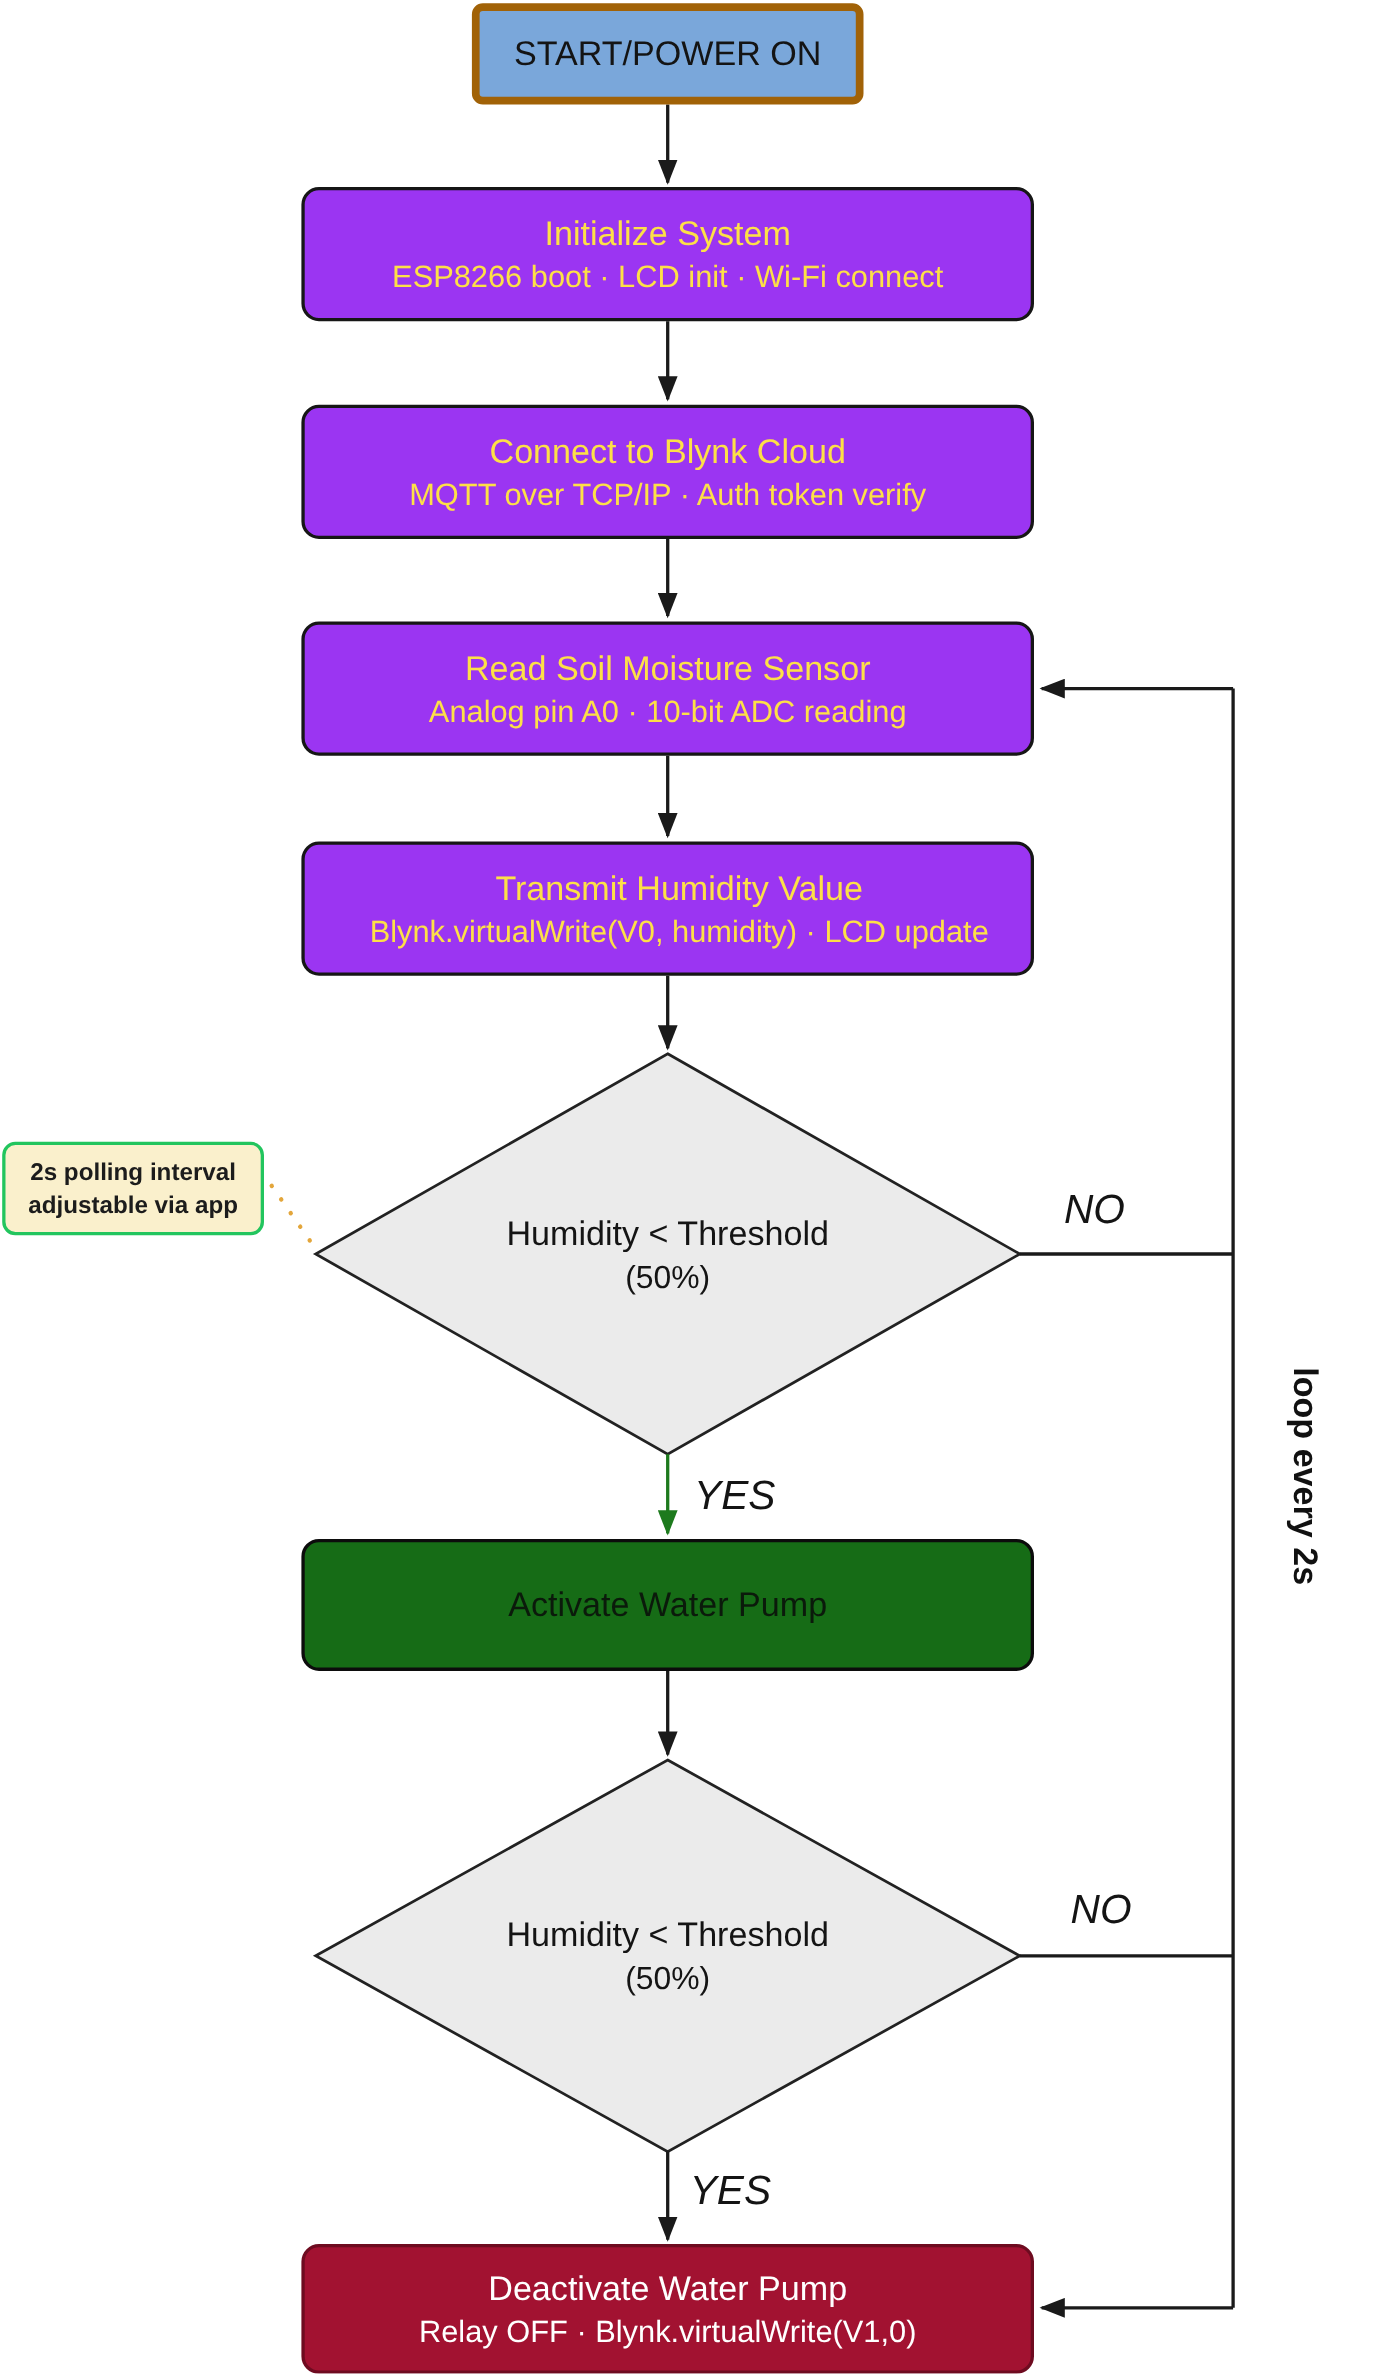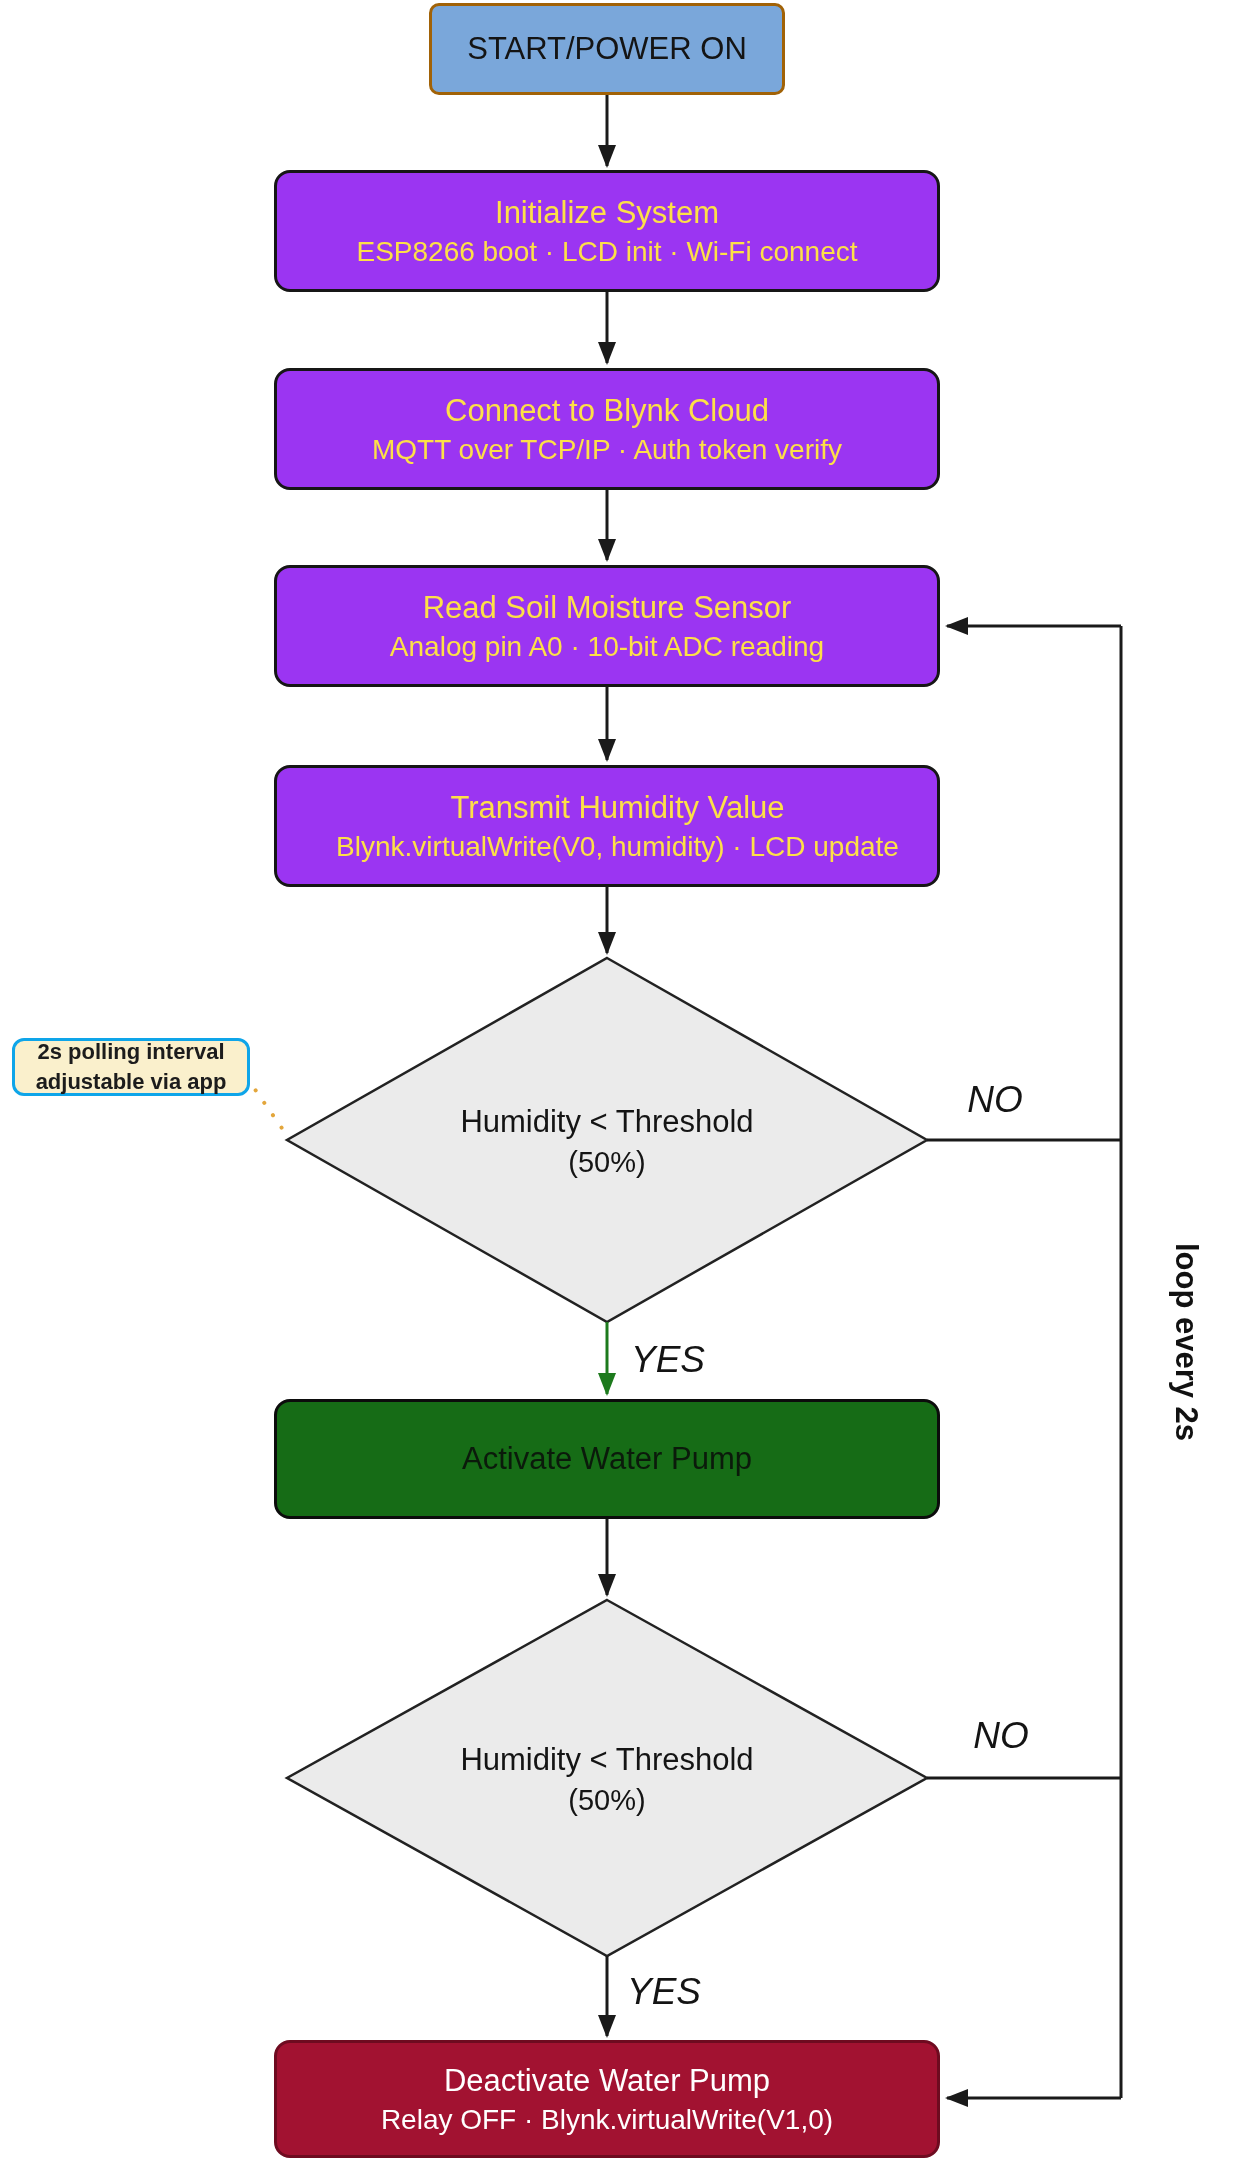--- a/index.html
+++ b/index.html
@@ -23,21 +23,21 @@
     flex-direction: column;
     justify-content: center;
     align-items: center;
     text-align: center;
   }
   .node .title   { font-size: 31px; line-height: 1.32; white-space: nowrap; }
   .node .sub     { font-size: 28px; line-height: 1.28; white-space: nowrap; }
   .start-node {
     left: 429px; top: 3px; width: 356px; height: 92px;
     background: #7aa7da;
-    border: 3px solid #a16207;
+    border: 7px solid #a16207;
     border-radius: 10px;
     font-size: 31px;
     color: #141414;
   }
   .process {
     left: 274px; width: 666px; height: 122px;
     background: #9b35f2;
     border: 3px solid #161616;
     border-radius: 16px;
     color: #fde047;
@@ -69,24 +69,24 @@
     text-align: center;
     color: #141414;
   }
   .diamond-label .d-line1 { font-size: 31px; line-height: 1.35; white-space: nowrap; }
   .diamond-label .d-line2 { font-size: 29px; line-height: 1.35; white-space: nowrap; }
   .d1-label { left: 607px; top: 1141px; }
   .d2-label { left: 607px; top: 1779px; }
 
   .note-node {
     position: absolute;
-    left: 12px; top: 1038px; width: 238px; height: 58px;
+    left: 2px; top: 1038px; width: 238px; height: 85px;
     box-sizing: border-box;
     background: #faf0cc;
-    border: 3px solid #0ea5e9;
+    border: 3px solid #22c55e;
     border-radius: 12px;
     display: flex; flex-direction: column; justify-content: center; align-items: center;
     text-align: center;
     font-size: 22px;
     font-weight: bold;
     color: #1c1c1c;
     line-height: 1.35;
   }
 
   .edge-label {

